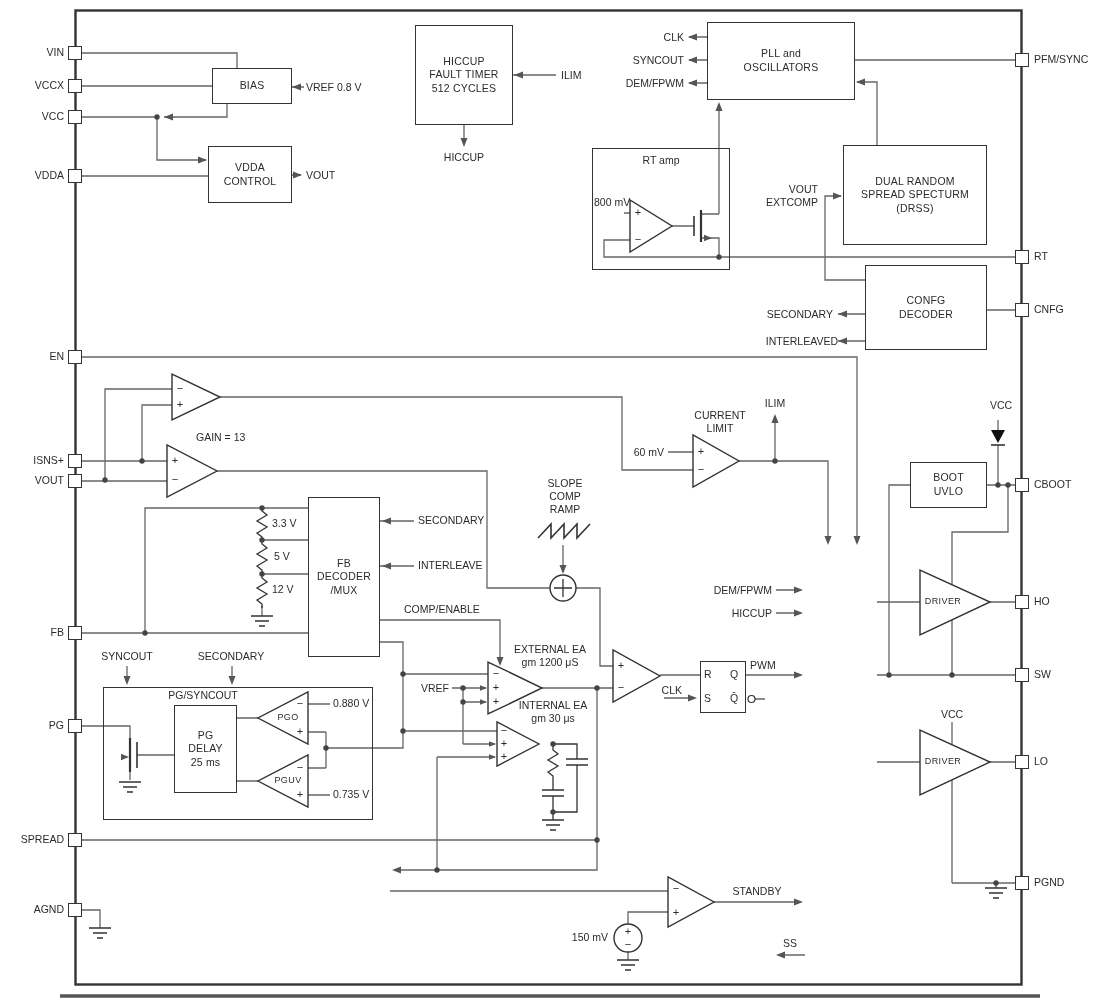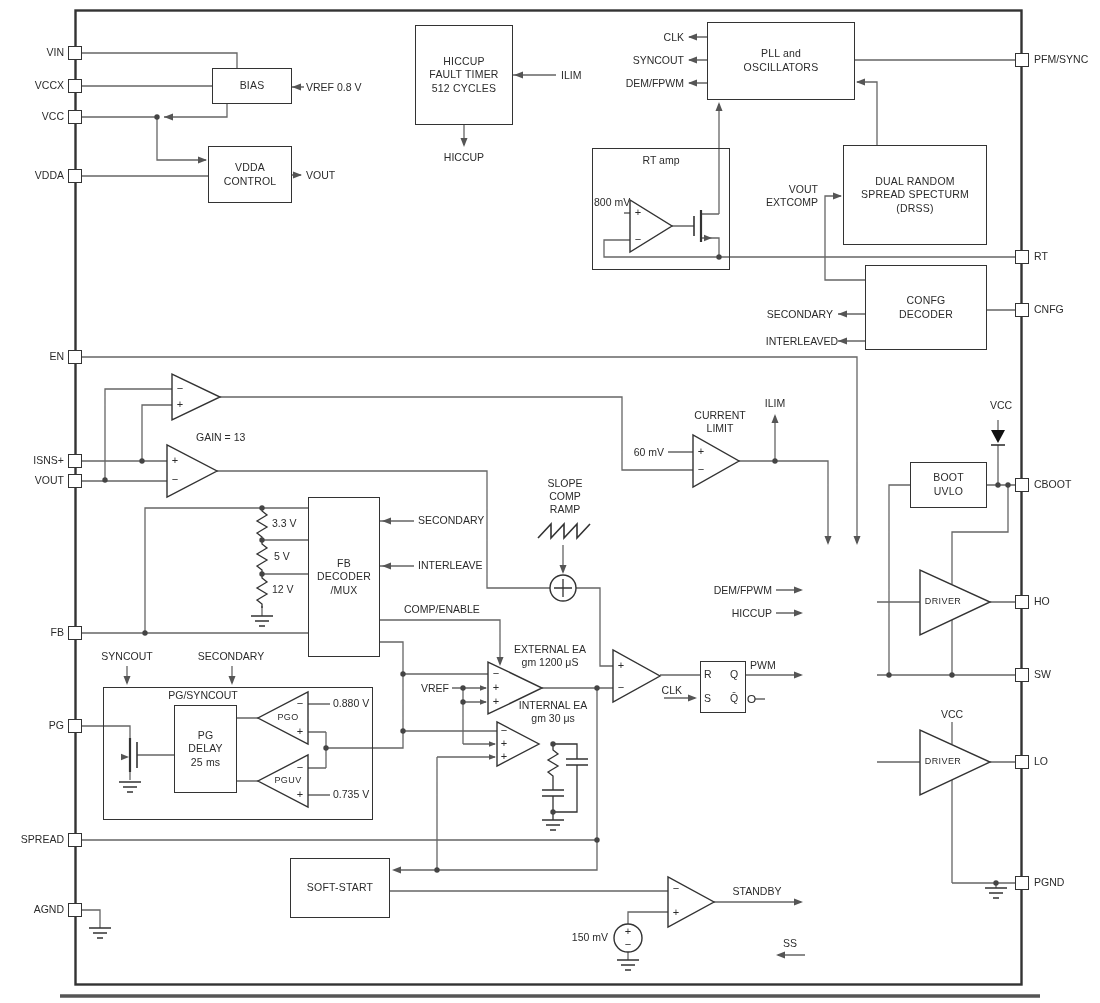--- a/index.html
+++ b/index.html
@@ -209,23 +209,20 @@
 <div class="blk clear" style="left:103px;top:687px;width:270px;height:133px"></div>
 <div class="lbl c" style="left:148px;top:689px;width:110px">PG/SYNCOUT</div>
 <div class="blk" style="left:174px;top:705px;width:63px;height:88px">
   <div>PG</div>
       <div>DELAY</div>
       <div>25 ms</div>
 </div>
 <div class="blk" style="left:910px;top:462px;width:77px;height:46px">
   <div>BOOT</div>
       <div>UVLO</div>
-</div>
-<div class="blk" style="left:290px;top:858px;width:100px;height:60px">
-  <div>SOFT-START</div>
 </div>
 <div class="blk" style="left:700px;top:661px;width:46px;height:52px"></div>
 <div class="lbl" style="left:704px;top:668px;width:12px">R</div>
 <div class="lbl" style="left:730px;top:668px;width:12px">Q</div>
 <div class="lbl" style="left:704px;top:692px;width:12px">S</div>
 <div class="lbl" style="left:730px;top:692px;width:12px">Q̄</div>
 
 <div class="lbl sm c" style="left:914px;top:596px;width:58px">DRIVER</div>
 <div class="lbl sm c" style="left:914px;top:756px;width:58px">DRIVER</div>
 

